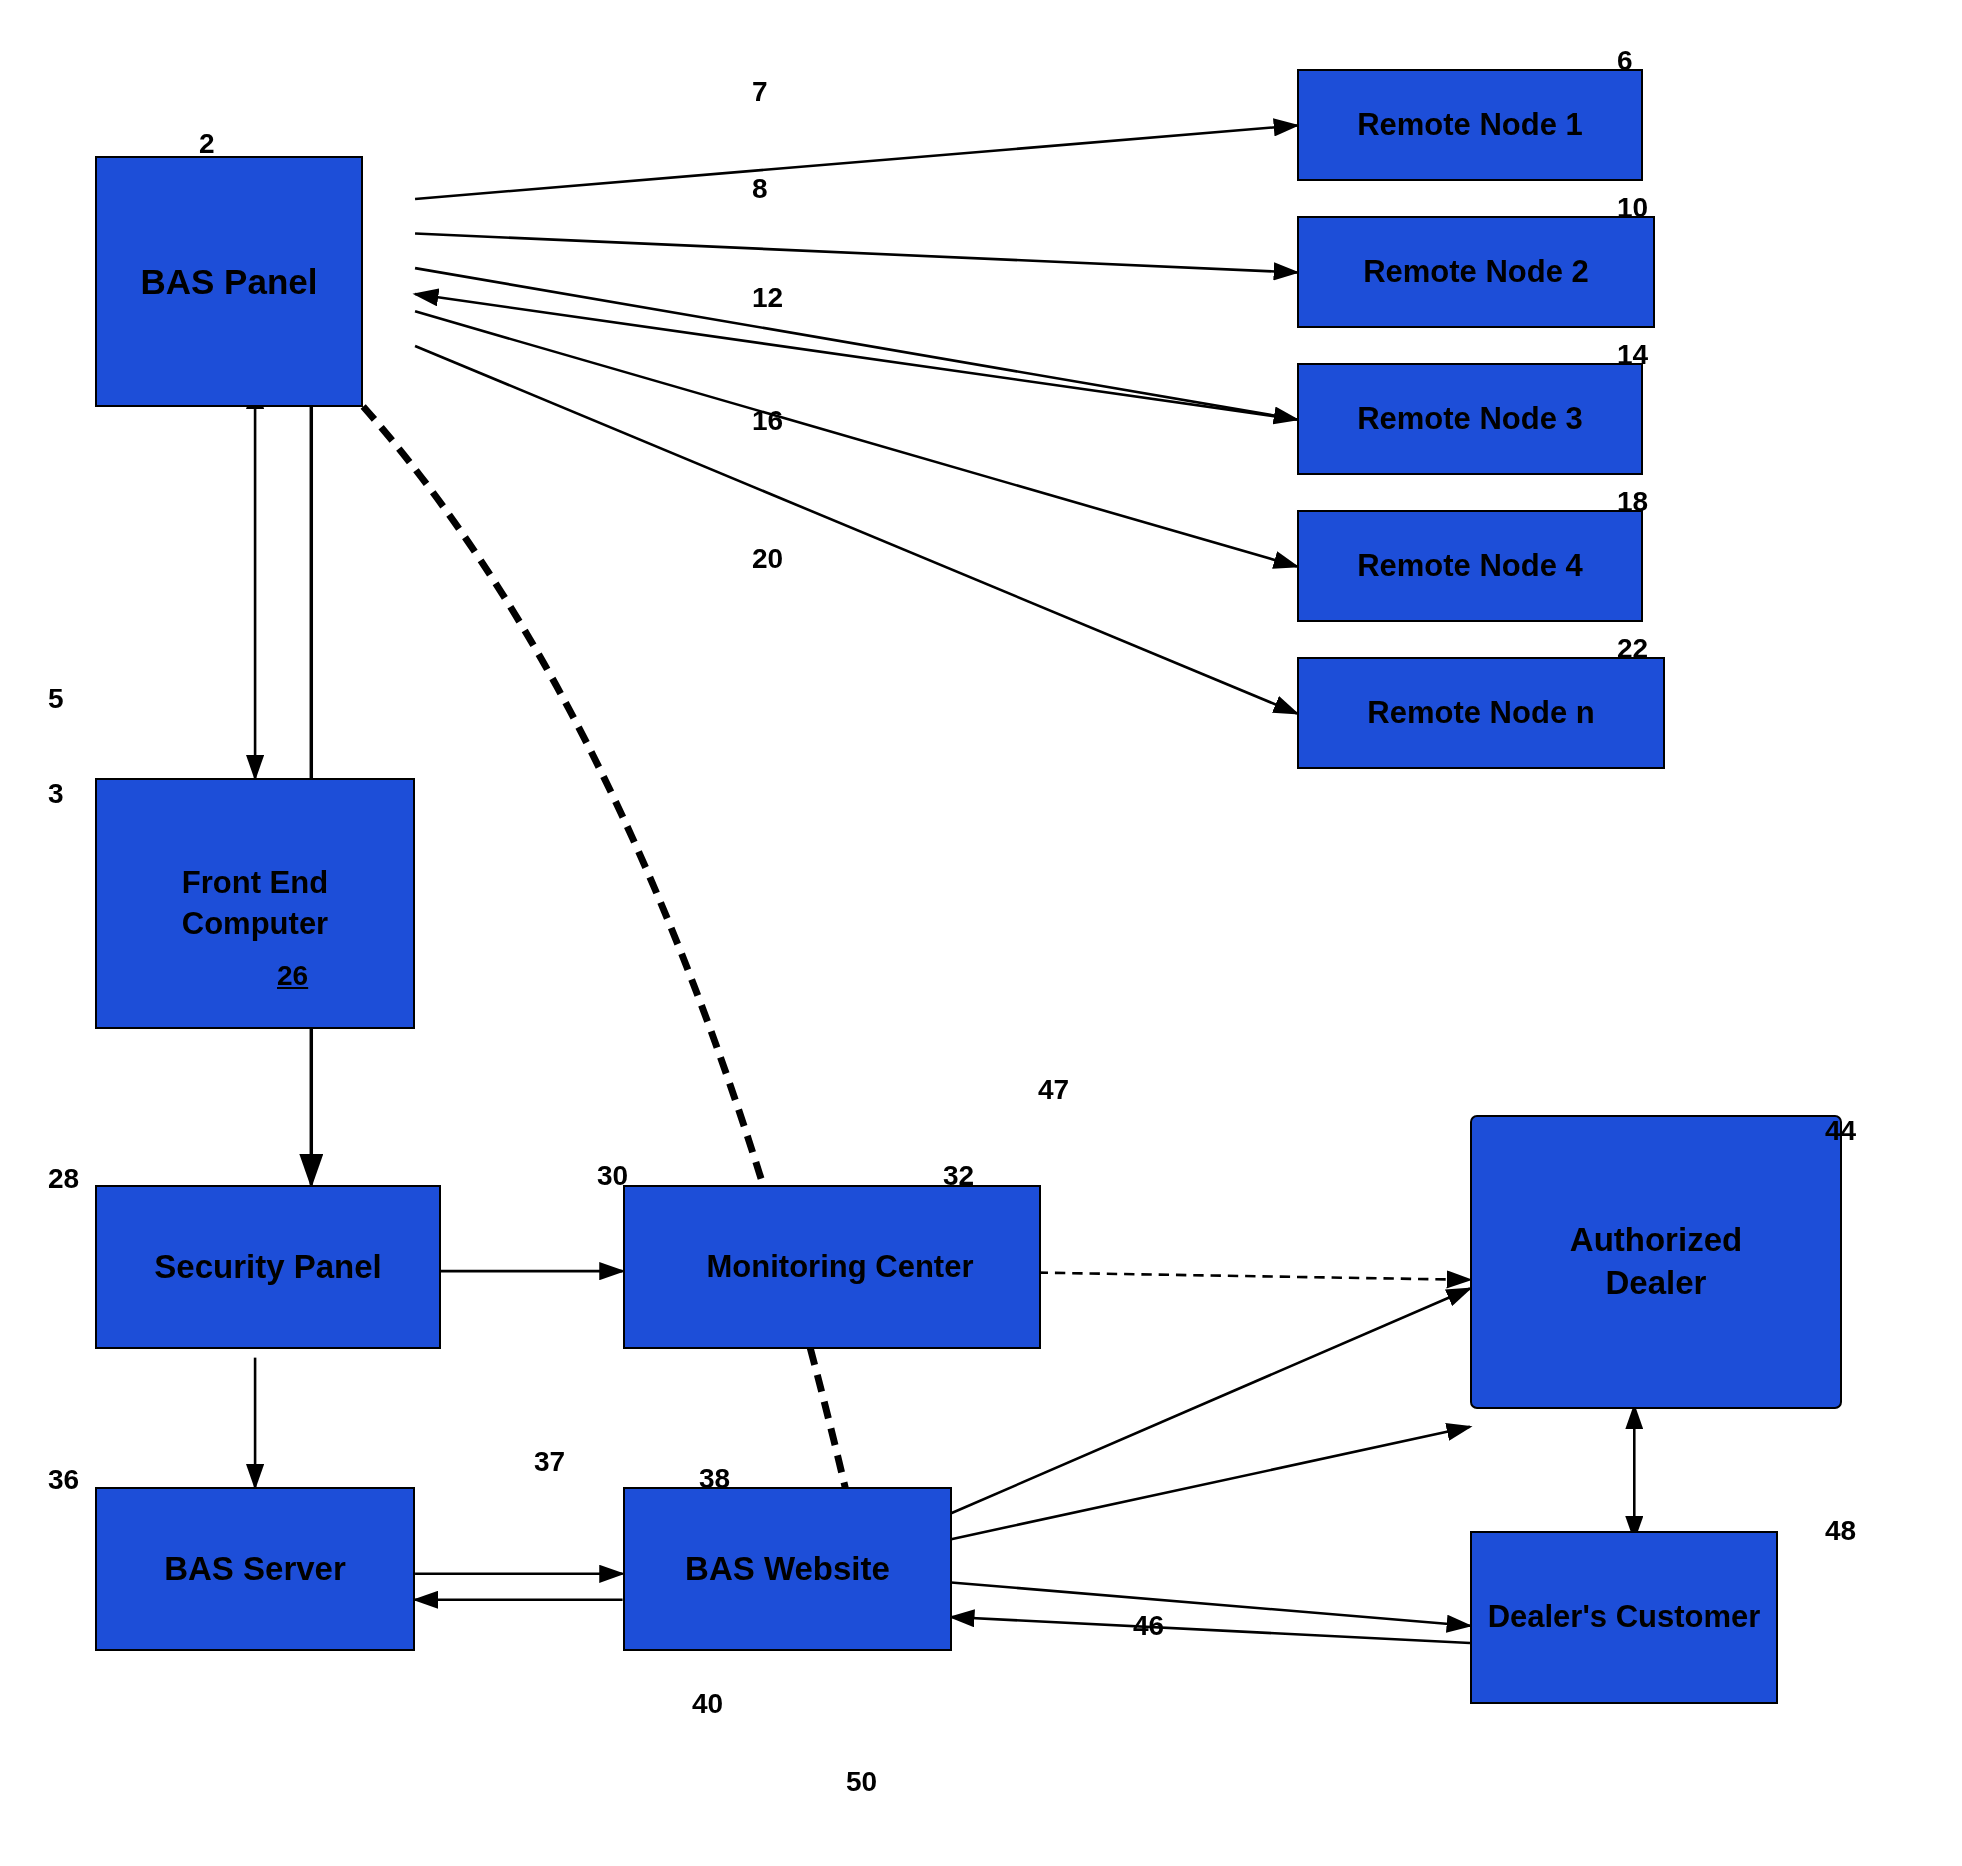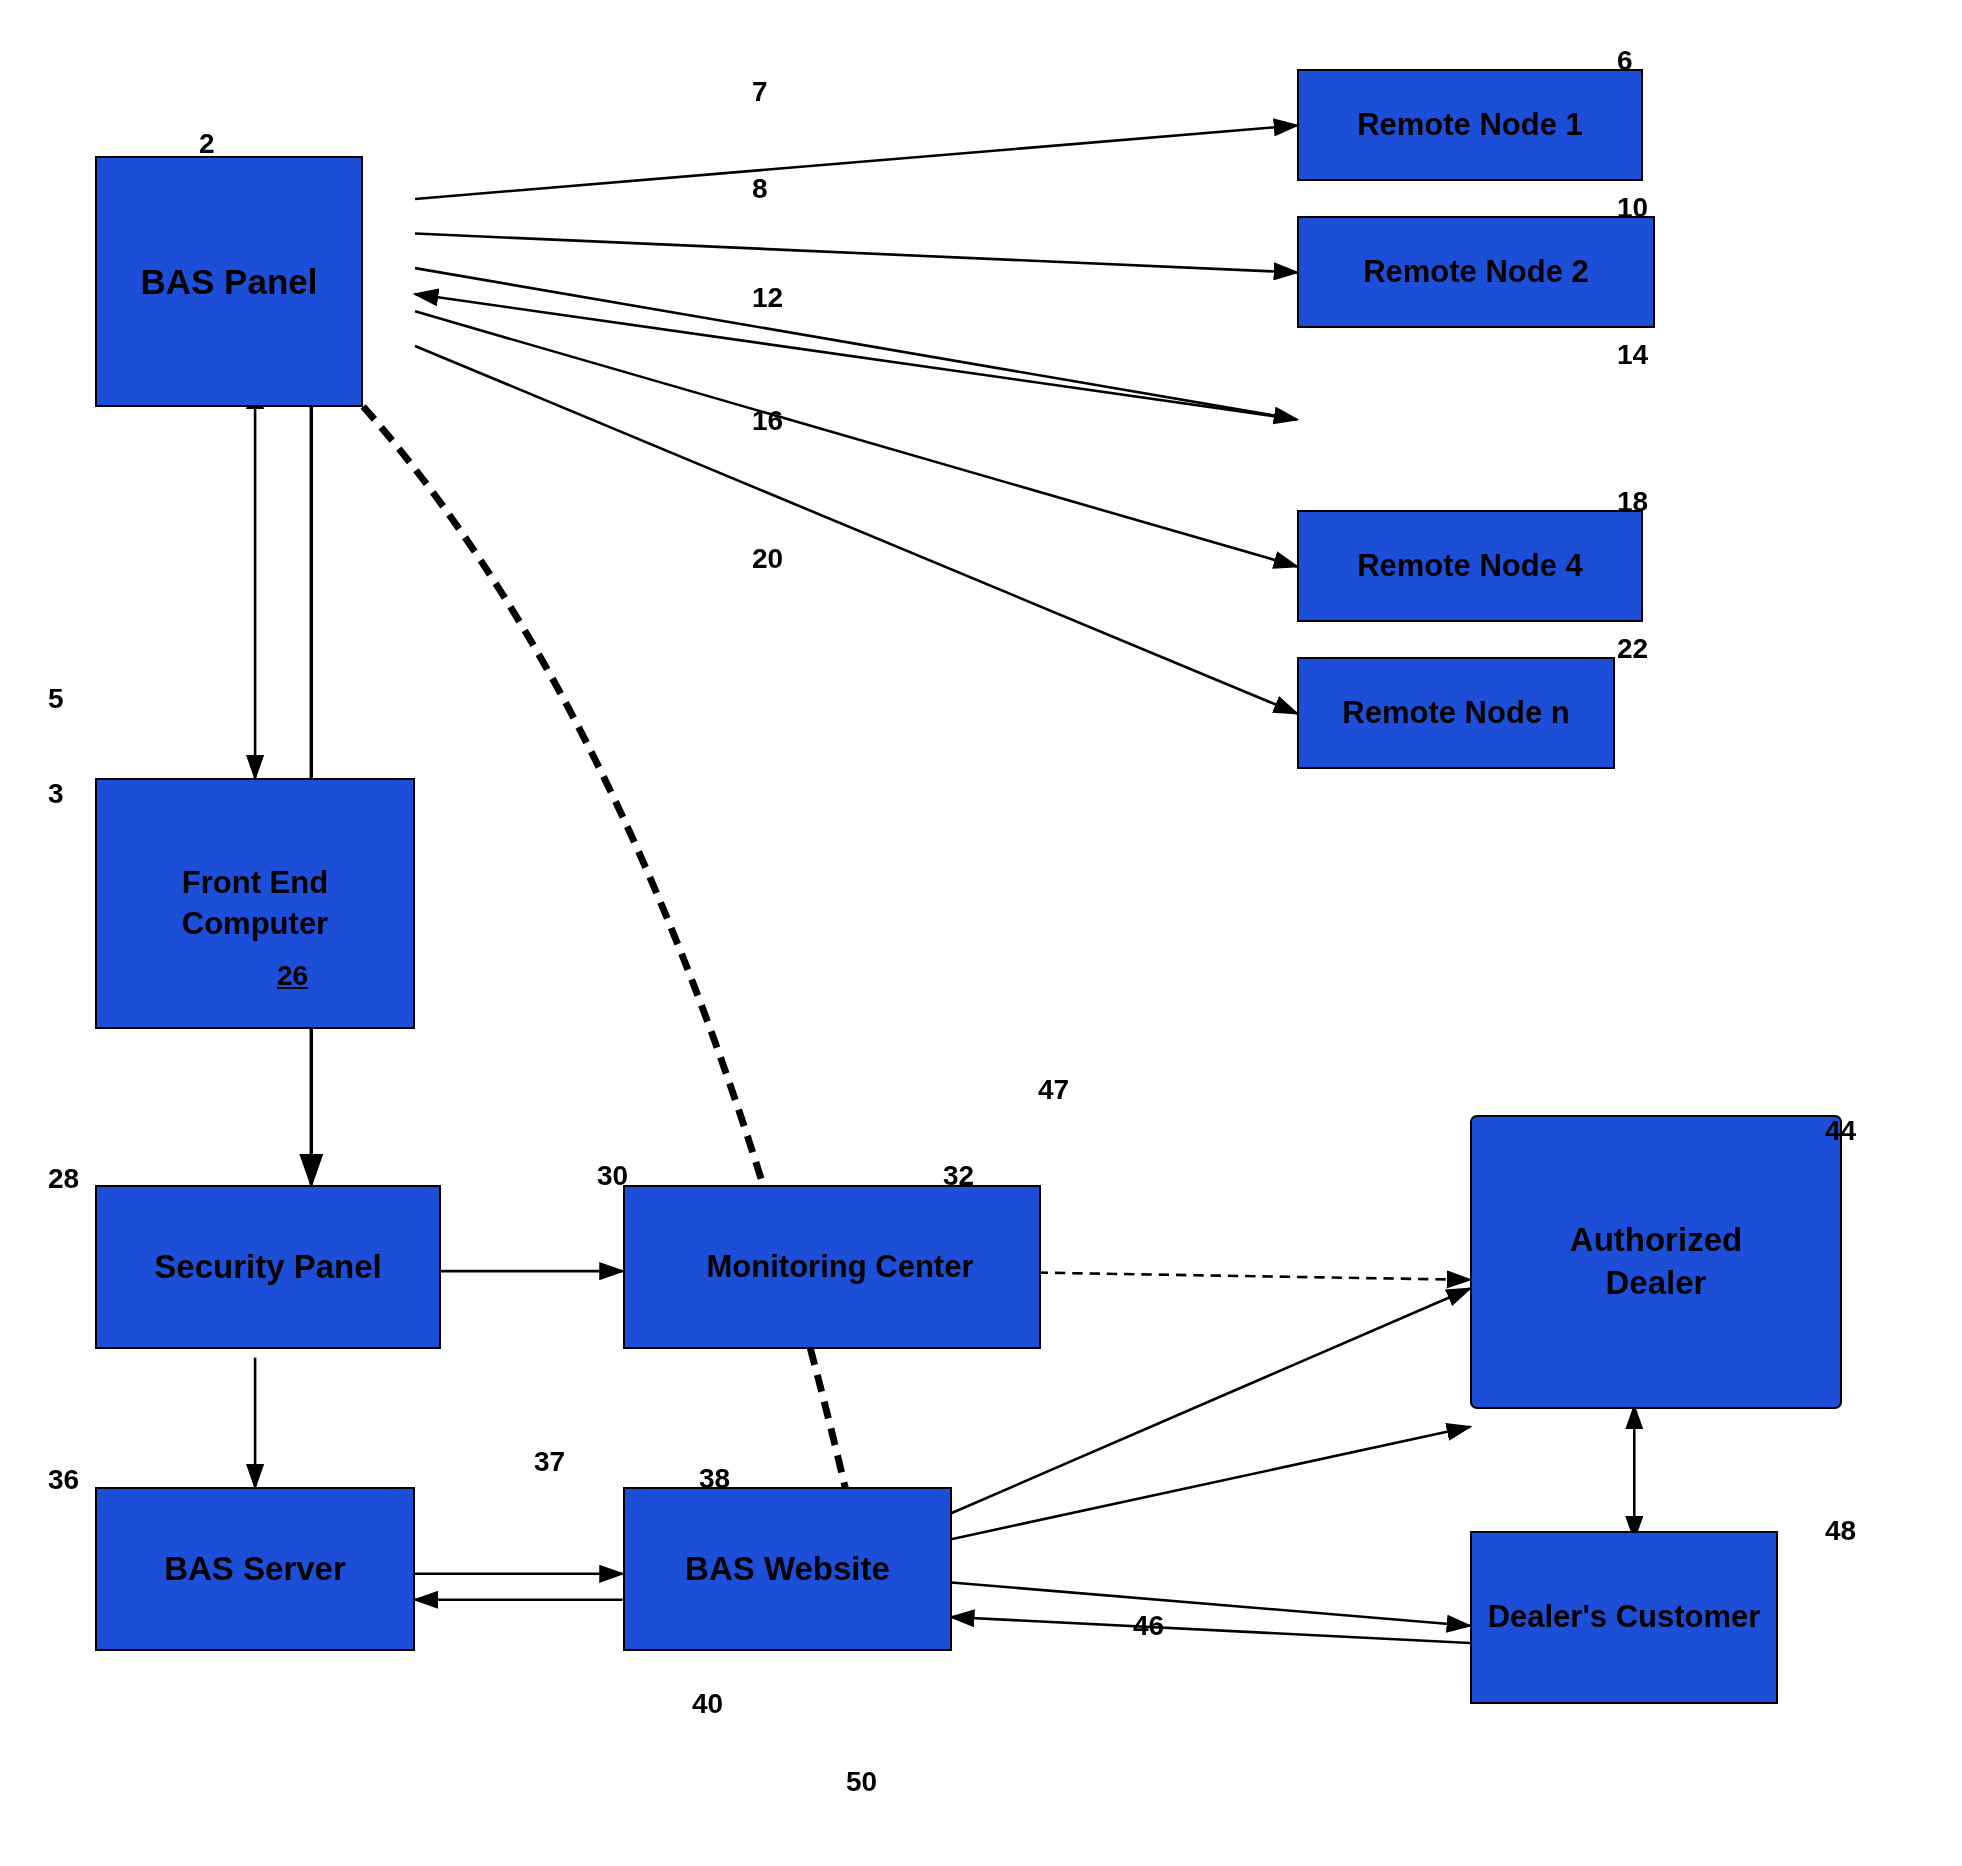--- a/index.html
+++ b/index.html
@@ -125,26 +125,29 @@
   </div>
 
   <div class="box" style="left:1297px; top:69px; width:346px; height:112px; font-size:31px;">
     <span>Remote Node 1</span>
   </div>
 
   <div class="box" style="left:1297px; top:216px; width:358px; height:112px; font-size:31px;">
     <span>Remote Node 2</span>
   </div>
 
+  <div class="box" style="left:1297px; top:363px; width:346px; height:112px; font-size:31px;">
+    <span>Remote Node 3</span>
+  </div>
 
   <div class="box" style="left:1297px; top:510px; width:346px; height:112px; font-size:31px;">
     <span>Remote Node 4</span>
   </div>
 
-  <div class="box" style="left:1297px; top:657px; width:318px; height:112px; font-size:31px;">
+  <div class="box" style="left:1297px; top:657px; width:368px; height:112px; font-size:31px;">
     <span>Remote Node n</span>
   </div>
 
   <div class="box" style="left:1470px; top:1115px; width:372px; height:294px; font-size:33px; font-weight:bold;border-radius:7px;">
     <span style="white-space:pre-line;">Authorized
 Dealer</span>
   </div>
 
   <div class="box" style="left:1470px; top:1531px; width:308px; height:173px; font-size:31px;">
     <span>Dealer's Customer</span>

